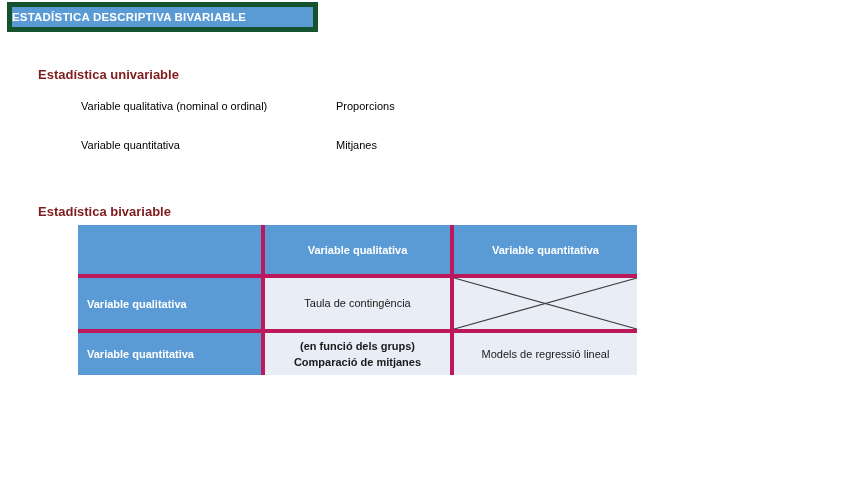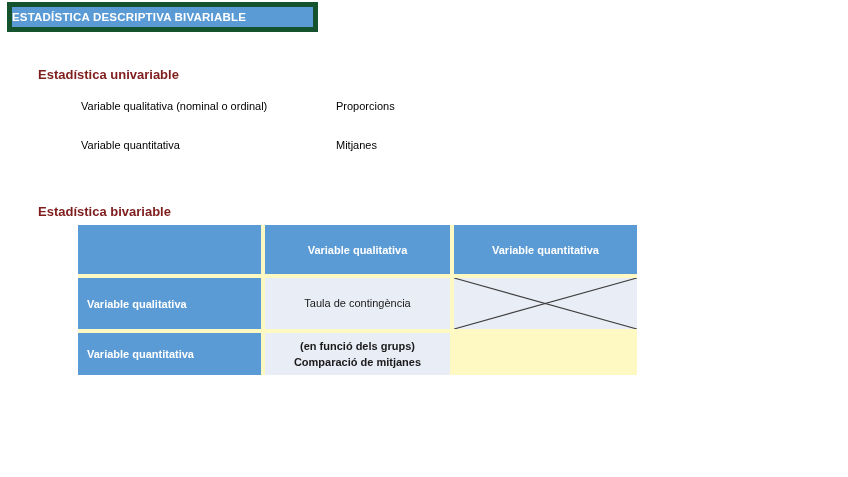--- a/index.html
+++ b/index.html
@@ -51,21 +51,21 @@
   .uni-row .val { position: absolute; left: 239px; white-space: nowrap; margin-left: 24px; }
 
   
   .stats-table {
     position: absolute;
     left: 78px; top: 225px;
     display: grid;
     grid-template-columns: 183px 185px 183px;
     grid-template-rows: 49px 51px 42px;
     gap: 4px;
-    background: #fef9c3;
+    background: #be185d;
   }
   .cell { position: relative; font-size: 11px; }
   .cell.blue {
     background: #5B9BD5;
     color: #ffffff;
     font-weight: bold;
   }
   .cell.hdr { display: flex; align-items: center; justify-content: center; text-align: center; }
   .cell.rowlbl { display: flex; align-items: center; padding-left: 9px; }
   .cell.body {
@@ -115,15 +115,18 @@
         <line x1="0" y1="0" x2="100" y2="100" stroke="#3F3F3F" stroke-width="1.2" vector-effect="non-scaling-stroke"></line>
         <line x1="100" y1="0" x2="0" y2="100" stroke="#3F3F3F" stroke-width="1.2" vector-effect="non-scaling-stroke"></line>
       </svg>
     </div>
 
     <div class="cell blue rowlbl">Variable quantitativa</div>
     <div class="cell body bold">
       <span>(en funció dels grups)</span>
       <span>Comparació de mitjanes</span>
     </div>
+    <div class="cell body">
+      <span>Models de regressió lineal</span>
+    </div>
 
   </div>
 </div>
 
 </body></html>

